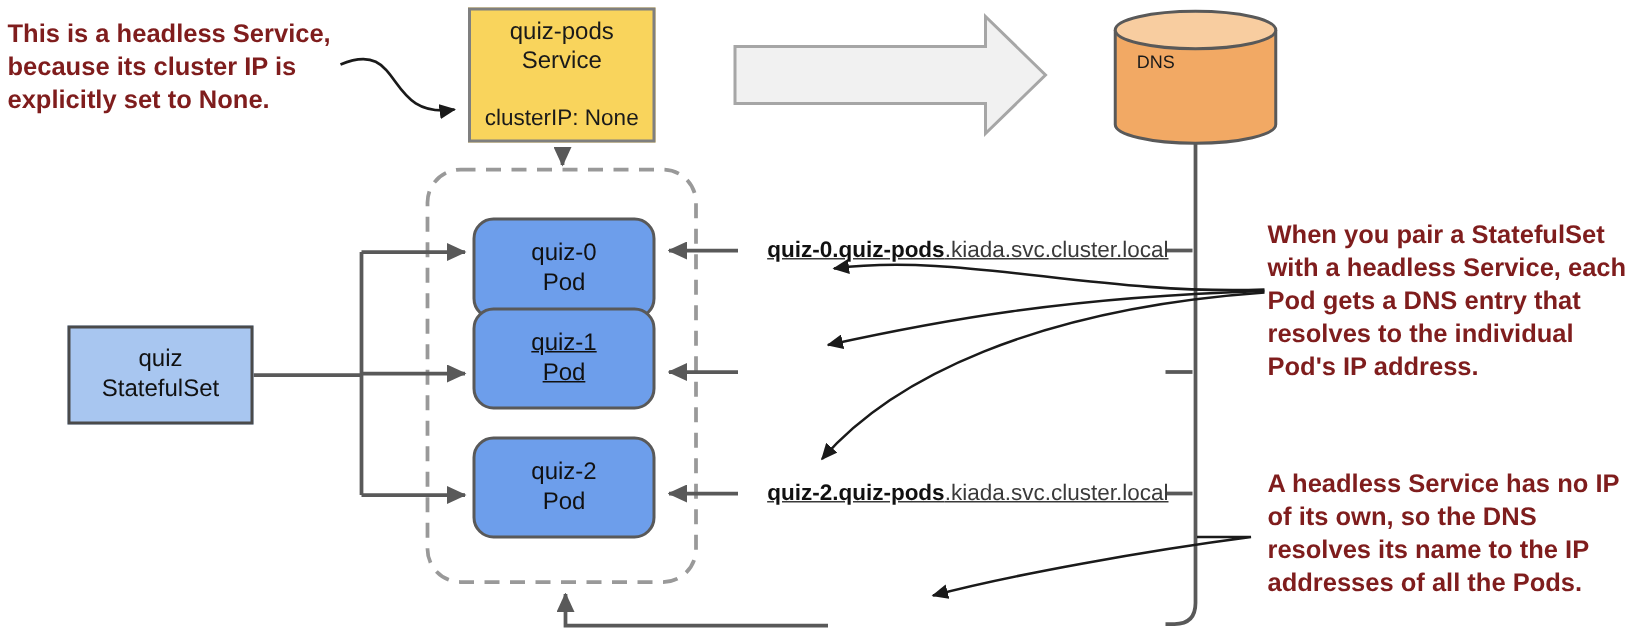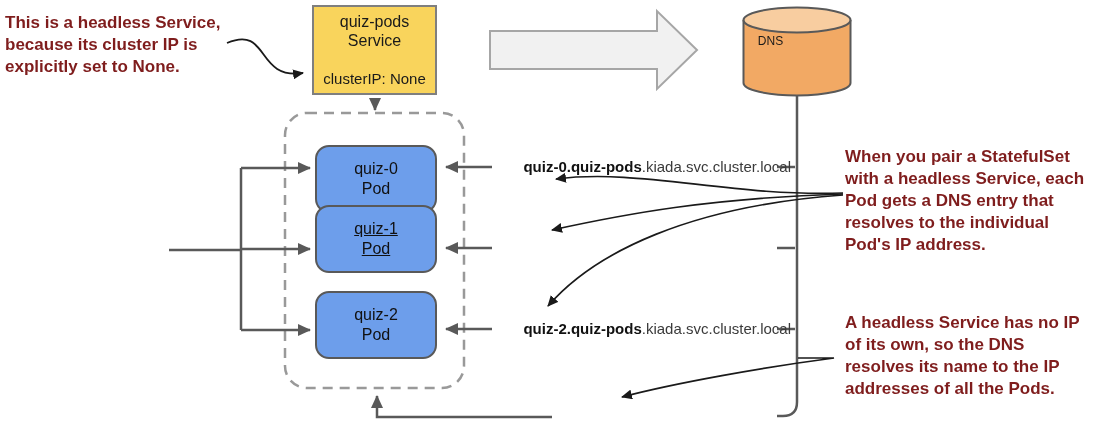--- a/index.html
+++ b/index.html
@@ -33,22 +33,22 @@
     left:45px;top:217px;width:124px;height:66px;
     background:#A8C6F0;border:2px solid #4A4A4A;
     display:flex;align-items:center;justify-content:center;text-align:center;
     color:#111;font-size:16px;line-height:20px;
   }
   .dns-label{
     left:725px;top:34px;width:91px;text-align:center;
     color:#1a1a1a;font-size:12px;z-index:2;position:absolute;
   }
   .dns-record{
-    position:absolute;z-index:2;right:309px;height:20px;line-height:20px;
-    font-size:15px;color:#3a3a3a;text-align:right;white-space:nowrap;
+    position:absolute;z-index:2;right:321px;height:20px;line-height:20px;
+    font-size:15px;color:#3a3a3a;text-align:right;white-space:nowrap;text-decoration:underline;
   }
   .dns-record b{color:#111;}
   .rec-0{top:157px;} .rec-1{top:238px;} .rec-2{top:319px;} .rec-3{top:404px;}
   .note-headless{left:5px;top:12px;width:280px;}
   .note-dns-entry{left:845px;top:146px;width:262px;}
   .note-headless-dns{left:845px;top:312px;width:262px;}
 </style>
 </head>
 <body>
 
@@ -137,20 +137,24 @@
   </div>
   <div class="node pod pod-1">
     <div class="ml">quiz-1
 Pod</div>
   </div>
   <div class="node pod pod-2">
     <div class="ml">quiz-2
 Pod</div>
   </div>
 
+  <div class="node sts-box">
+    <div class="ml">quiz
+StatefulSet</div>
+  </div>
 
   <div class="dns-label">DNS</div>
 
   <div class="dns-record rec-0"><b>quiz-0.quiz-pods</b><span>.kiada.svc.cluster.local</span></div>
 
 
   <div class="dns-record rec-2"><b>quiz-2.quiz-pods</b><span>.kiada.svc.cluster.local</span></div>
 
 
 </div>

